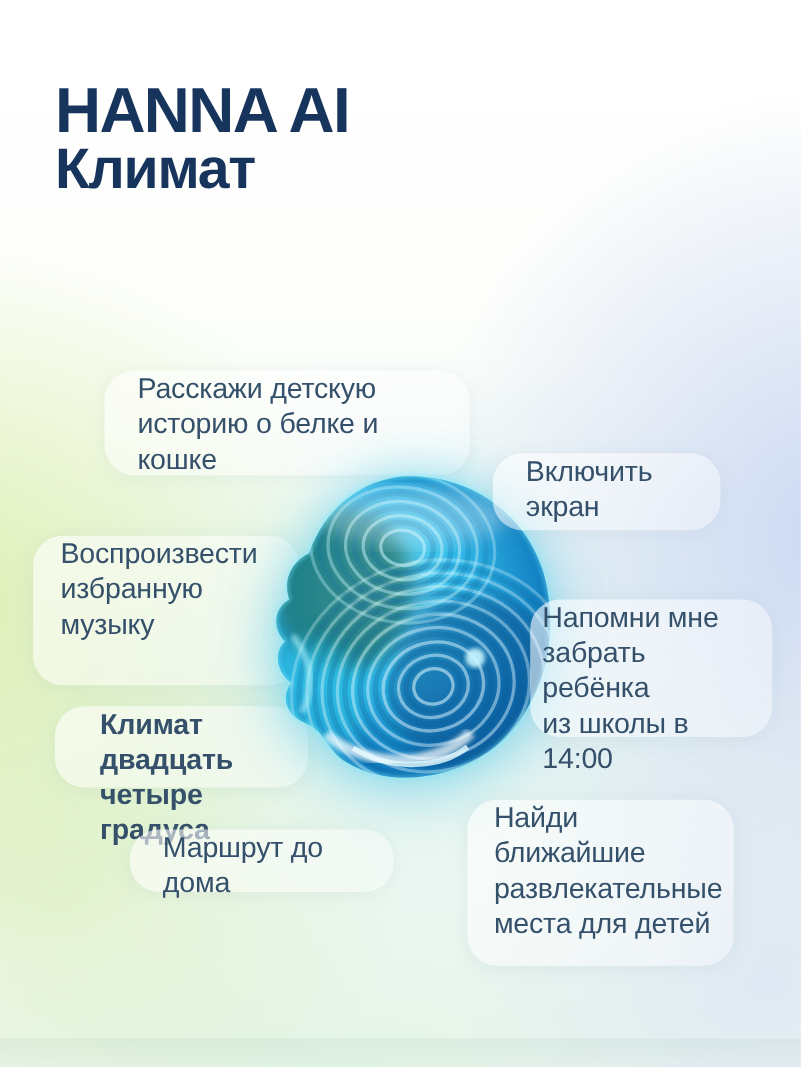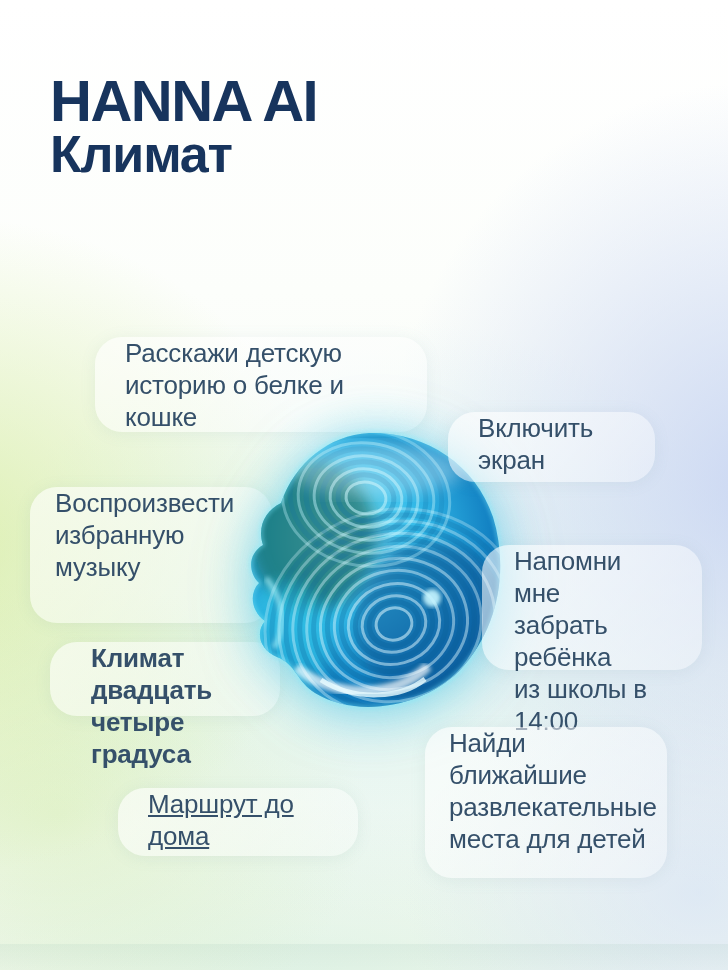--- a/index.html
+++ b/index.html
@@ -34,23 +34,23 @@
     background:linear-gradient(135deg,rgba(255,255,255,0.62),rgba(255,255,255,0.34));
     border-radius:27px;
     box-shadow:0 2px 16px rgba(110,145,160,0.10);
     color:#35506a;font-size:26px;line-height:32px;letter-spacing:-0.2px;
     padding:0 30px;box-sizing:border-box;
   }
   .bubble .bubble-text{white-space:pre-line;}
   .b-story  {left:95px;  top:337px; width:332px; height:95px;  z-index:1;}
   .b-screen {left:448px; top:412px; width:207px; height:70px;  z-index:3;}
   .b-music  {left:30px;  top:487px; width:242px; height:136px; z-index:1; padding:0 25px;}
-  .b-remind {left:482px; top:545px; width:220px; height:125px; z-index:3; padding:0 32px;}
+  .b-remind {left:482px; top:545px; width:220px; height:125px; z-index:3; padding:0 11px;}
   .b-climate{left:50px;  top:642px; width:230px; height:74px;  z-index:1; padding:0 41px;font-weight:bold;}
-  .b-route  {left:118px; top:788px; width:240px; height:68px;  z-index:1;text-decoration:underline;}
+  .b-route  {left:118px; top:754px; width:240px; height:57px;  z-index:1;}
   .b-places {left:425px; top:727px; width:242px; height:151px; z-index:3; padding:0 24px;}
 </style>
 </head>
 <body>
 
 <div class="header">
   <h1 class="title">HANNA AI</h1>
   <div class="subtitle-line">Климат</div>
 </div>
 

